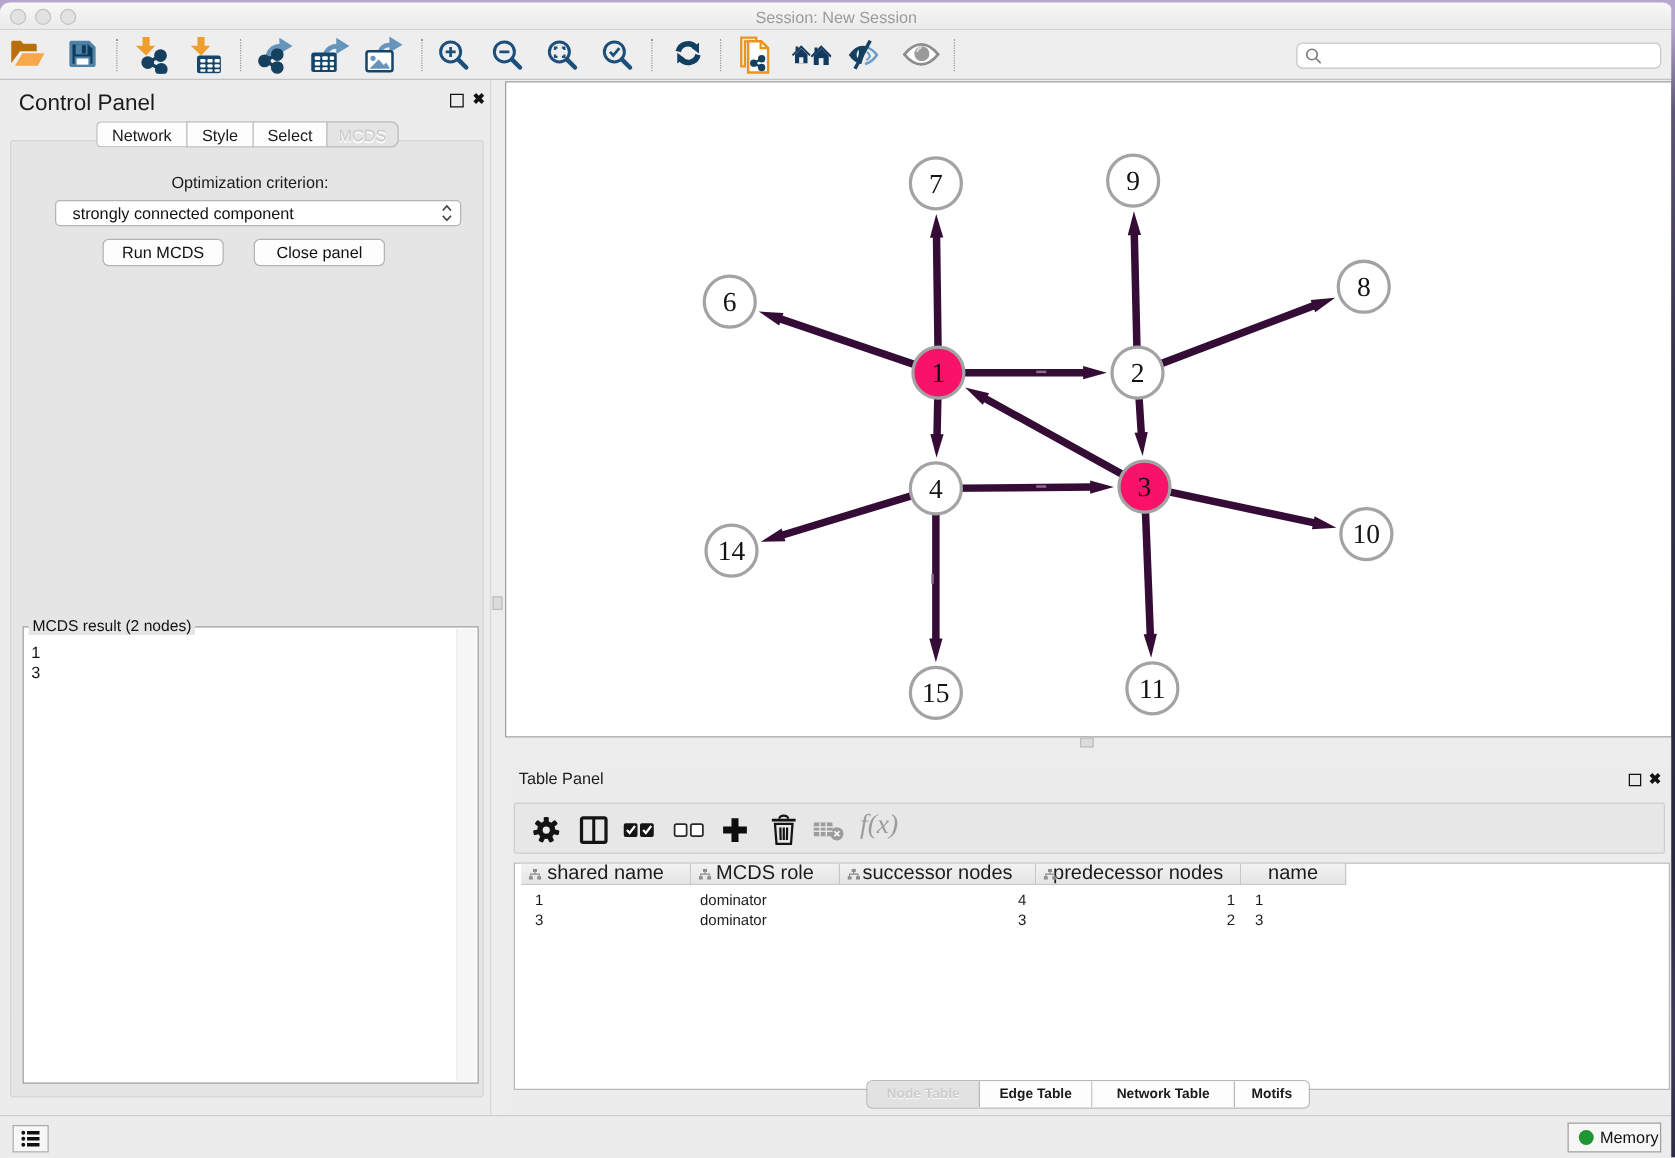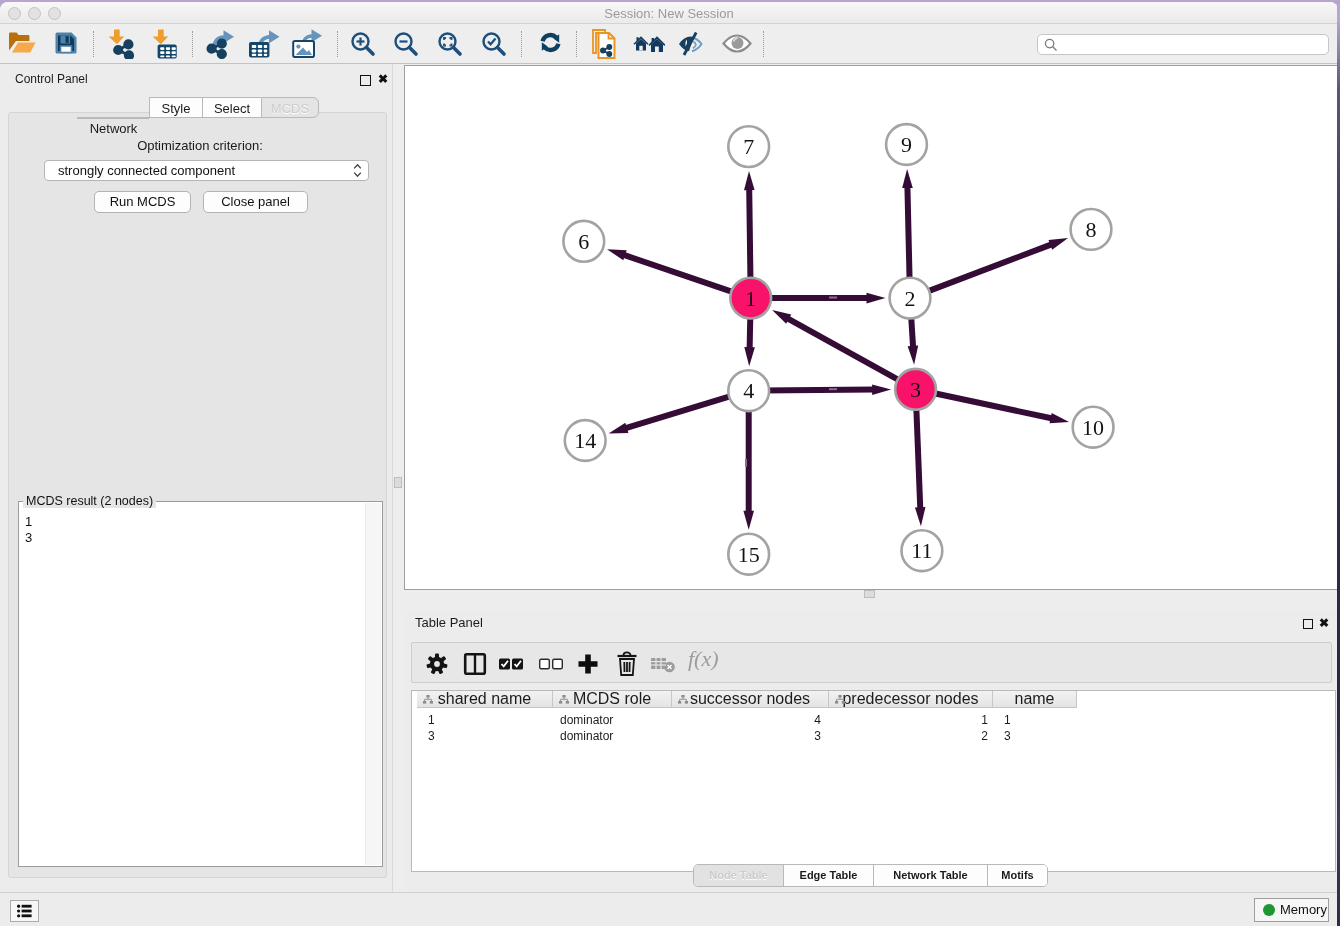--- a/index.html
+++ b/index.html
@@ -14,21 +14,21 @@
 #titlebar{left:0;top:0;width:1338px;height:21px;border-radius:8px 8px 0 0;
   background:linear-gradient(#f8f8f8,#eaeaea);border-bottom:1px solid #d3d3d3;}
 .traffic{width:11px;height:11px;border-radius:50%;background:#e2e2e2;border:1px solid #c3c3c3;top:5px;}
 #title-text{width:100%;top:4px;text-align:center;font-size:13px;color:#9b9b9b;}
 
 #toolbar{left:0;top:22px;width:1338px;height:39px;background:#eeeeee;border-bottom:1px solid #c3c3c3;}
 .tsep{top:7px;width:0;height:26px;border-left:1px dotted #9a9a9a;}
 #searchbox{left:1037px;top:10px;width:290px;height:19px;background:#fff;border:1px solid #c6c6c6;border-radius:5px;}
 
 #cpanel{left:0;top:62px;width:392px;height:828px;background:#ececec;border-right:1px solid #d9d9d9;}
-#cp-title{left:15px;top:8px;font-size:12px;color:#1c1c1c;}
+#cp-title{left:15px;top:8px;font-size:18px;color:#1c1c1c;}
 #cp-box{left:8px;top:48px;width:377px;height:764px;background:#e5e5e5;border:1px solid #d4d4d4;border-radius:3px;}
 #cp-tabs{left:77px;top:33px;height:21px;display:flex;font-size:13px;}
 .cptab{background:#fdfdfd;border:1px solid #b9b9b9;border-right:none;text-align:center;line-height:21px;color:#1a1a1a;}
 .cptab.first{border-radius:4px 0 0 4px;}
 .cptab.sel{background:#e4e4e4;border-right:1px solid #b9b9b9;border-radius:0 6px 6px 0;color:#ccc;text-shadow:0 1px 0 #fff;}
 #opt-label{left:0;top:74px;width:400px;text-align:center;font-size:13px;color:#1a1a1a;}
 #opt-select{left:44px;top:96px;width:310px;height:19px;background:#fff;border:1px solid #b5b5b5;border-radius:4px;
   font-size:13px;line-height:19px;color:#111;padding-left:13px;}
 .cbtn{height:20px;background:#fdfdfd;border:1px solid #b3b3b3;border-radius:5px;text-align:center;font-size:13px;line-height:20px;color:#111;top:127px;}
 #fieldset{left:18px;top:437px;width:363px;height:364px;background:#fff;border:1px solid #9b9b9b;text-align:right;}
@@ -211,33 +211,33 @@
         <line x1="8.8" y1="8.8" x2="12.5" y2="12.5" stroke="#7b7b7b" stroke-width="1.3"></line>
       </svg>
     </div>
   </div>
   <div class="abs" id="cpanel">
     <div class="abs" id="cp-title">Control Panel</div>
     <div class="abs" style="left:360px;top:11px;width:9px;height:9px;border:1.3px solid #111;"></div>
     <div class="abs" style="left:378px;top:8px;font-size:12px;font-weight:bold;color:#111;">✖</div>
     <div class="abs" id="cp-box"></div>
     <div class="abs" id="cp-tabs">
-      <div class="cptab first" style="width:71px;margin-top:20px;">Network</div>
+      <div class="cptab first" style="width:71px;">Network</div>
         <div class="cptab" style="width:52px;">Style</div>
         <div class="cptab" style="width:58px;">Select</div>
         <div class="cptab sel" style="width:56px;">MCDS</div>
     </div>
     <div class="abs" id="opt-label">Optimization criterion:</div>
     <div class="abs" id="opt-select">strongly connected component
       <svg class="abs" style="right:6px;top:3px;" width="9" height="13" viewBox="0 0 9 13">
         <path d="M1.2 4.4 L4.5 0.8 L7.8 4.4" fill="none" stroke="#444" stroke-width="1.4"></path>
         <path d="M1.2 8.6 L4.5 12.2 L7.8 8.6" fill="none" stroke="#444" stroke-width="1.4"></path>
       </svg>
     </div>
-    <div class="abs cbtn" style="left:94px;width:95px;">Run MCDS</div>
+    <div class="abs cbtn" style="left:82px;width:95px;">Run MCDS</div>
     <div class="abs cbtn" style="left:203px;width:103px;">Close panel</div>
     <div class="abs" id="fieldset">
       <div class="abs" id="fs-track"></div>
       <div class="abs" id="fs-legend">MCDS result (2 nodes)</div>
       <div class="abs" id="fs-text">1<br>3</div>
     </div>
   </div>
   <div class="abs" id="vgutter-handle"></div>
   <div class="abs" id="netwin">
     <svg class="abs" style="left:0;top:21px;" width="932" height="502" viewBox="0 0 932 502">

